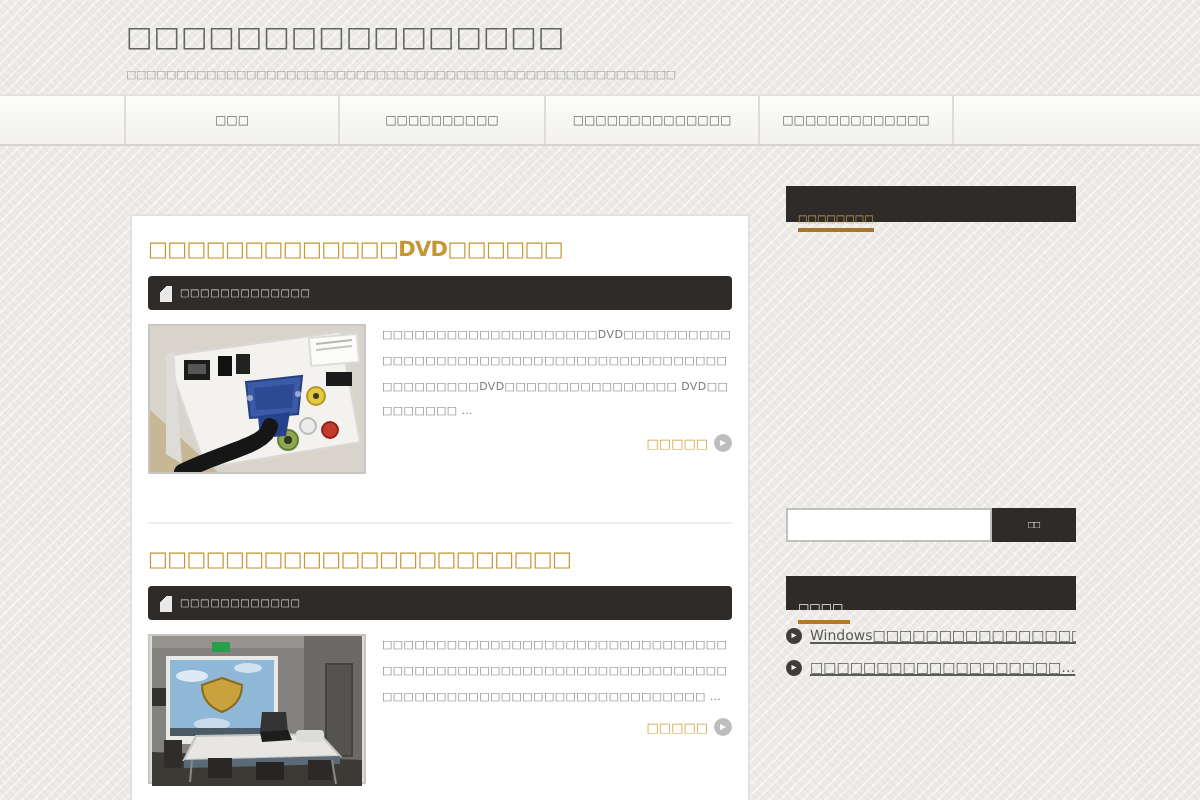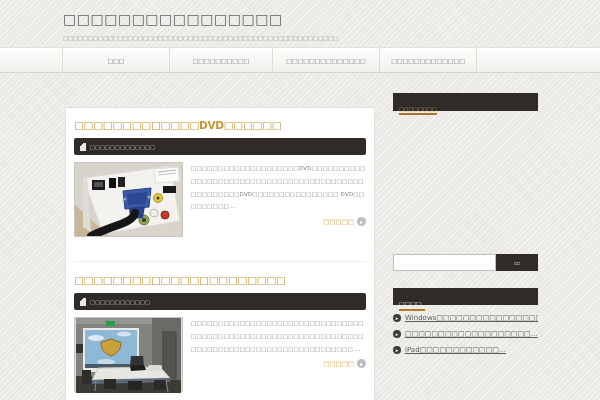--- a/index.html
+++ b/index.html
@@ -202,18 +202,14 @@
 
   <ul class="recent-list">
     <li class="recent-item">
       <span class="bullet">▸</span>
       <span class="recent-link">Windows□□□□□□□□□□□□□□□□□…</span>
     </li>
     <li class="recent-item">
       <span class="bullet">▸</span>
       <span class="recent-link">□□□□□□□□□□□□□□□□□□□…</span>
     </li>
-    <li class="recent-item">
-      <span class="bullet">▸</span>
-      <span class="recent-link">iPad□□□□□□□□□□□□…</span>
-    </li>
   </ul>
 </div>
 
 </body></html>

